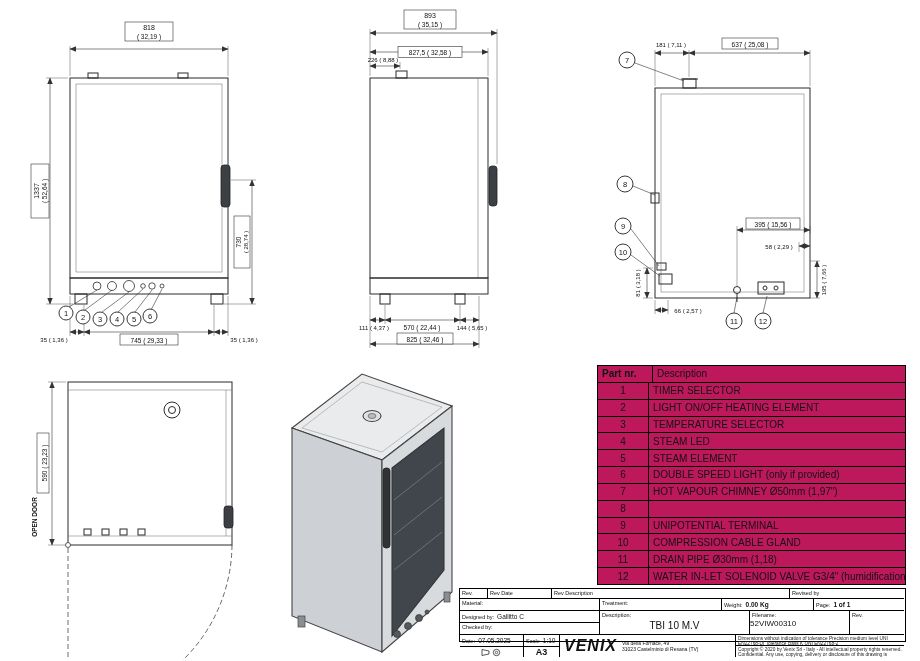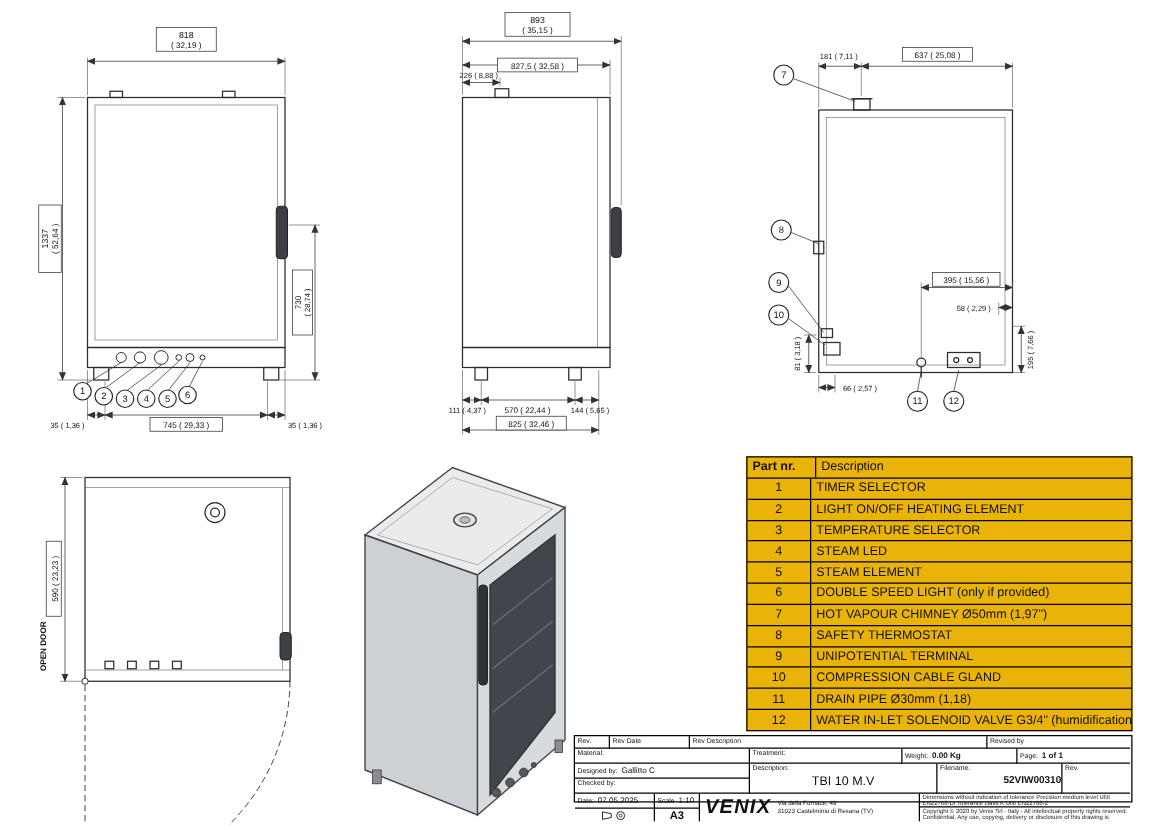--- a/index.html
+++ b/index.html
@@ -9,41 +9,41 @@
   svg text{font-family:"Liberation Sans",sans-serif;fill:#111;text-anchor:middle;}
   .t7{font-size:7px}.t65{font-size:6.5px}.t6{font-size:6px}.t75{font-size:7.5px}
   .bold{font-weight:bold}
   .dimline{stroke:#333;stroke-width:.6;fill:none}
   .extline{stroke:#555;stroke-width:.5;fill:none}
   .edge{stroke:#2b2b2b;stroke-width:1;fill:none}
   .edge2{stroke:#666;stroke-width:.5;fill:none}
   .dimbox{fill:#fff;stroke:#333;stroke-width:.6}
   
   .parts-table{position:absolute;left:597px;top:365px;width:309px;height:220px;
-    border:1.4px solid #000;box-sizing:border-box;display:flex;flex-direction:column;background:#eab308;}
+    border:1.4px solid #000;box-sizing:border-box;display:flex;flex-direction:column;background:#be185d;}
   .pt-row{flex:1;display:flex;border-top:1px solid #000;min-height:0;}
   .pt-row:first-child{border-top:none;}
   .pt-c1{width:50px;border-right:1px solid #000;display:flex;align-items:center;justify-content:center;
     font-size:10px;flex:none;}
   .pt-c2{flex:1;display:flex;align-items:center;padding:0 4px;font-size:10px;
     white-space:nowrap;overflow:hidden;}
   .pt-head .pt-c1{justify-content:flex-start;padding-left:4px;font-weight:bold;}
   .pt-head .pt-c2{font-weight:normal;}
   
   .title-block{position:absolute;left:459px;top:588px;width:447px;height:54px;
     border:1.5px solid #000;box-sizing:border-box;background:#fff;}
   .tbc{position:absolute;box-sizing:border-box;border-right:1px solid #000;border-bottom:1px solid #000;overflow:hidden;}
   .nbr{border-right:none!important}.nbb{border-bottom:none!important}
   .lbl{display:block;font-size:5.5px;line-height:6.5px;padding:.5px 2px 0;color:#111;}
   .flexc{display:flex;align-items:center;gap:3px;padding:0 2px;}
   .lbl-i{font-size:5.5px;}
   .val-i{font-size:6.5px;font-weight:bold;}
   .val-n{font-size:6.5px;}
   .desc-val{display:block;font-size:10px;text-align:center;margin-top:2px;}
-  .file-val{display:block;font-size:8px;font-weight:bold;text-align:right;margin-top:1px;}
+  .file-val{display:block;font-size:8px;font-weight:normal;text-align:left;margin-top:1px;}
   .rev-val{display:block;font-size:8px;text-align:center;margin-top:17px;}
   .a3{display:flex;align-items:center;justify-content:center;font-size:9px;font-weight:bold;height:100%;}
   .venix-wrap{display:flex;align-items:center;height:100%;padding:0 4px;gap:5px;}
   .venix-logo{font-size:16px;font-weight:bold;font-style:italic;letter-spacing:1px;}
   .venix-addr{font-size:5px;line-height:6px;}
   .smalltxt{font-size:4.8px;line-height:5.4px;padding:1px 2px;color:#222;}
 </style>
 </head>
 <body>
 
@@ -317,21 +317,20 @@
     <div class="pt-row">
         <div class="pt-c1">6</div>
         <div class="pt-c2">DOUBLE SPEED LIGHT (only if provided)</div>
       </div>
     <div class="pt-row">
         <div class="pt-c1">7</div>
         <div class="pt-c2">HOT VAPOUR CHIMNEY Ø50mm (1,97")</div>
       </div>
     <div class="pt-row">
         <div class="pt-c1">8</div>
-        <div class="pt-c2">SAFETY THERMOSTAT</div>
       </div>
     <div class="pt-row">
         <div class="pt-c1">9</div>
         <div class="pt-c2">UNIPOTENTIAL TERMINAL</div>
       </div>
     <div class="pt-row">
         <div class="pt-c1">10</div>
         <div class="pt-c2">COMPRESSION CABLE GLAND</div>
       </div>
     <div class="pt-row">

